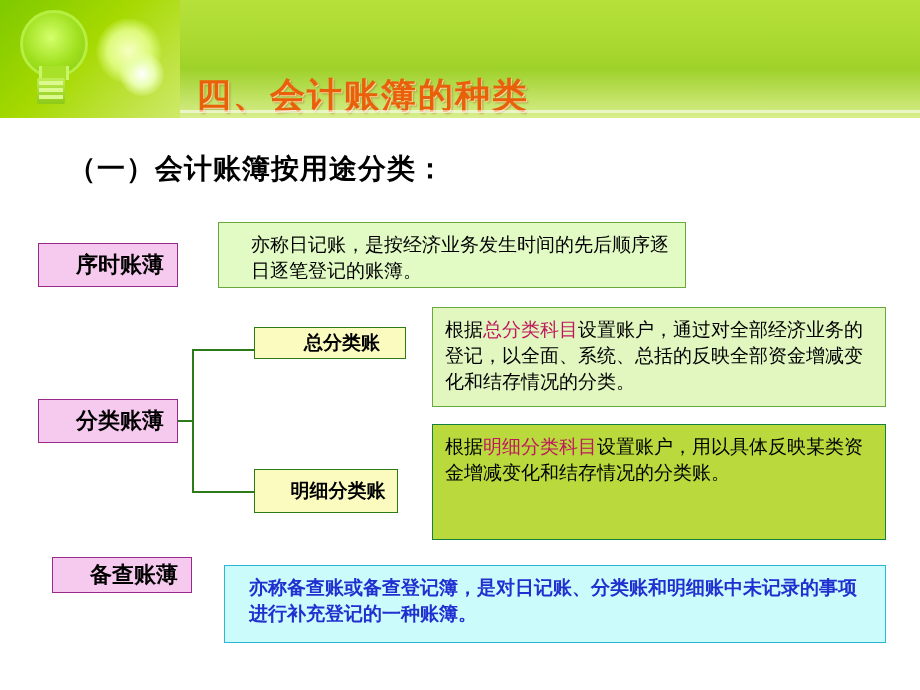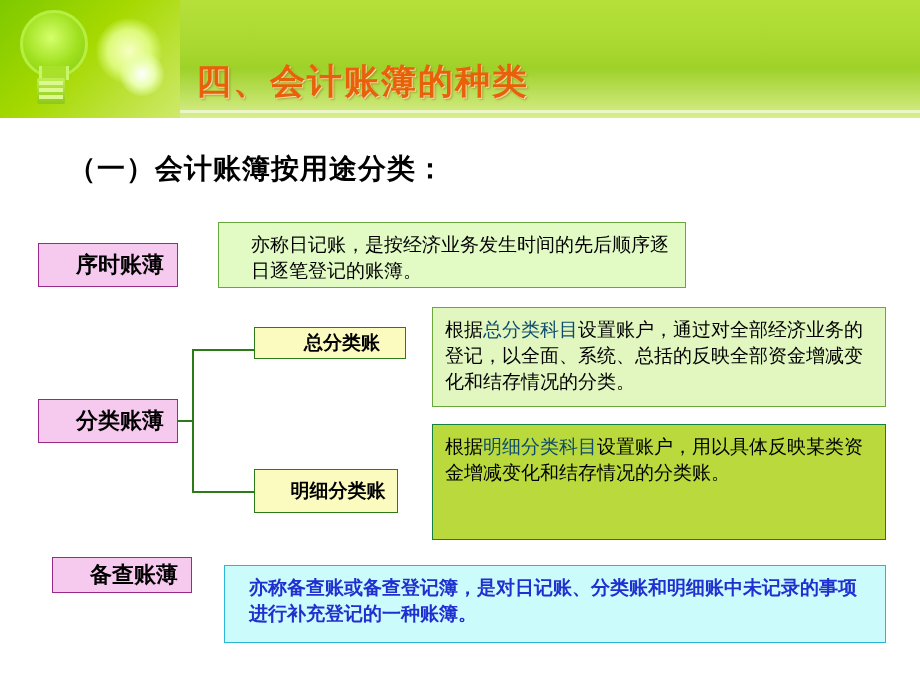--- a/index.html
+++ b/index.html
@@ -36,21 +36,21 @@
   .bulb .base i{display:block;height:4px;margin:3px 2px 0 2px;background:#dbf98f;}
   .glow1{
     position:absolute;left:96px;top:18px;width:66px;height:66px;border-radius:50%;
     background:radial-gradient(circle,#f6ffc0 0%,#ddfa7a 45%,rgba(180,230,60,0) 72%);
   }
   .glow2{
     position:absolute;left:120px;top:52px;width:44px;height:44px;border-radius:50%;
     background:radial-gradient(circle,#ffffff 0%,#eaffb0 40%,rgba(200,240,100,0) 75%);
   }
   .header-title{
-    position:absolute;left:196px;top:58px;
+    position:absolute;left:196px;top:72px;
     font-family:"DejaVu Sans","Liberation Sans",sans-serif;
     font-size:35px;font-weight:bold;color:#e8600a;
     letter-spacing:2px;
     text-shadow:1px 1px 0 #ffd9a0, 2px 2px 2px rgba(120,60,0,.35);
     white-space:nowrap;
   }
   .header-rule{
     position:absolute;left:180px;top:110px;width:740px;height:3px;background:#ffffff;opacity:.55;
   }
 
@@ -81,21 +81,21 @@
   .text-box{
     align-items:flex-start;
     padding:8px 10px 8px 12px;
     font-size:19px;line-height:1.38;
     font-weight:normal;color:#000;
   }
   .green-light{background:#e2fbc5;border:1px solid #6aa83c;padding-left:32px;}
   .green-mid{background:#e2f7c0;border:1px solid #6aa83c;}
   .green-olive{background:#b9d93c;border:1px solid #15803d;}
   .cyan{background:#ccfbfb;border:1px solid #2bb6d6;color:#1f2fd0;font-weight:bold;padding-left:24px;}
-  .em-red{color:#0c4a6e;}
+  .em-red{color:#be185d;}
   .connector{position:absolute;background:#2c7a18;}
 </style>
 </head>
 <body>
 
 <div class="header">
   <div class="header-left">
     <div class="bulb">
       <div class="glass"></div>
       <div class="neck"></div>

